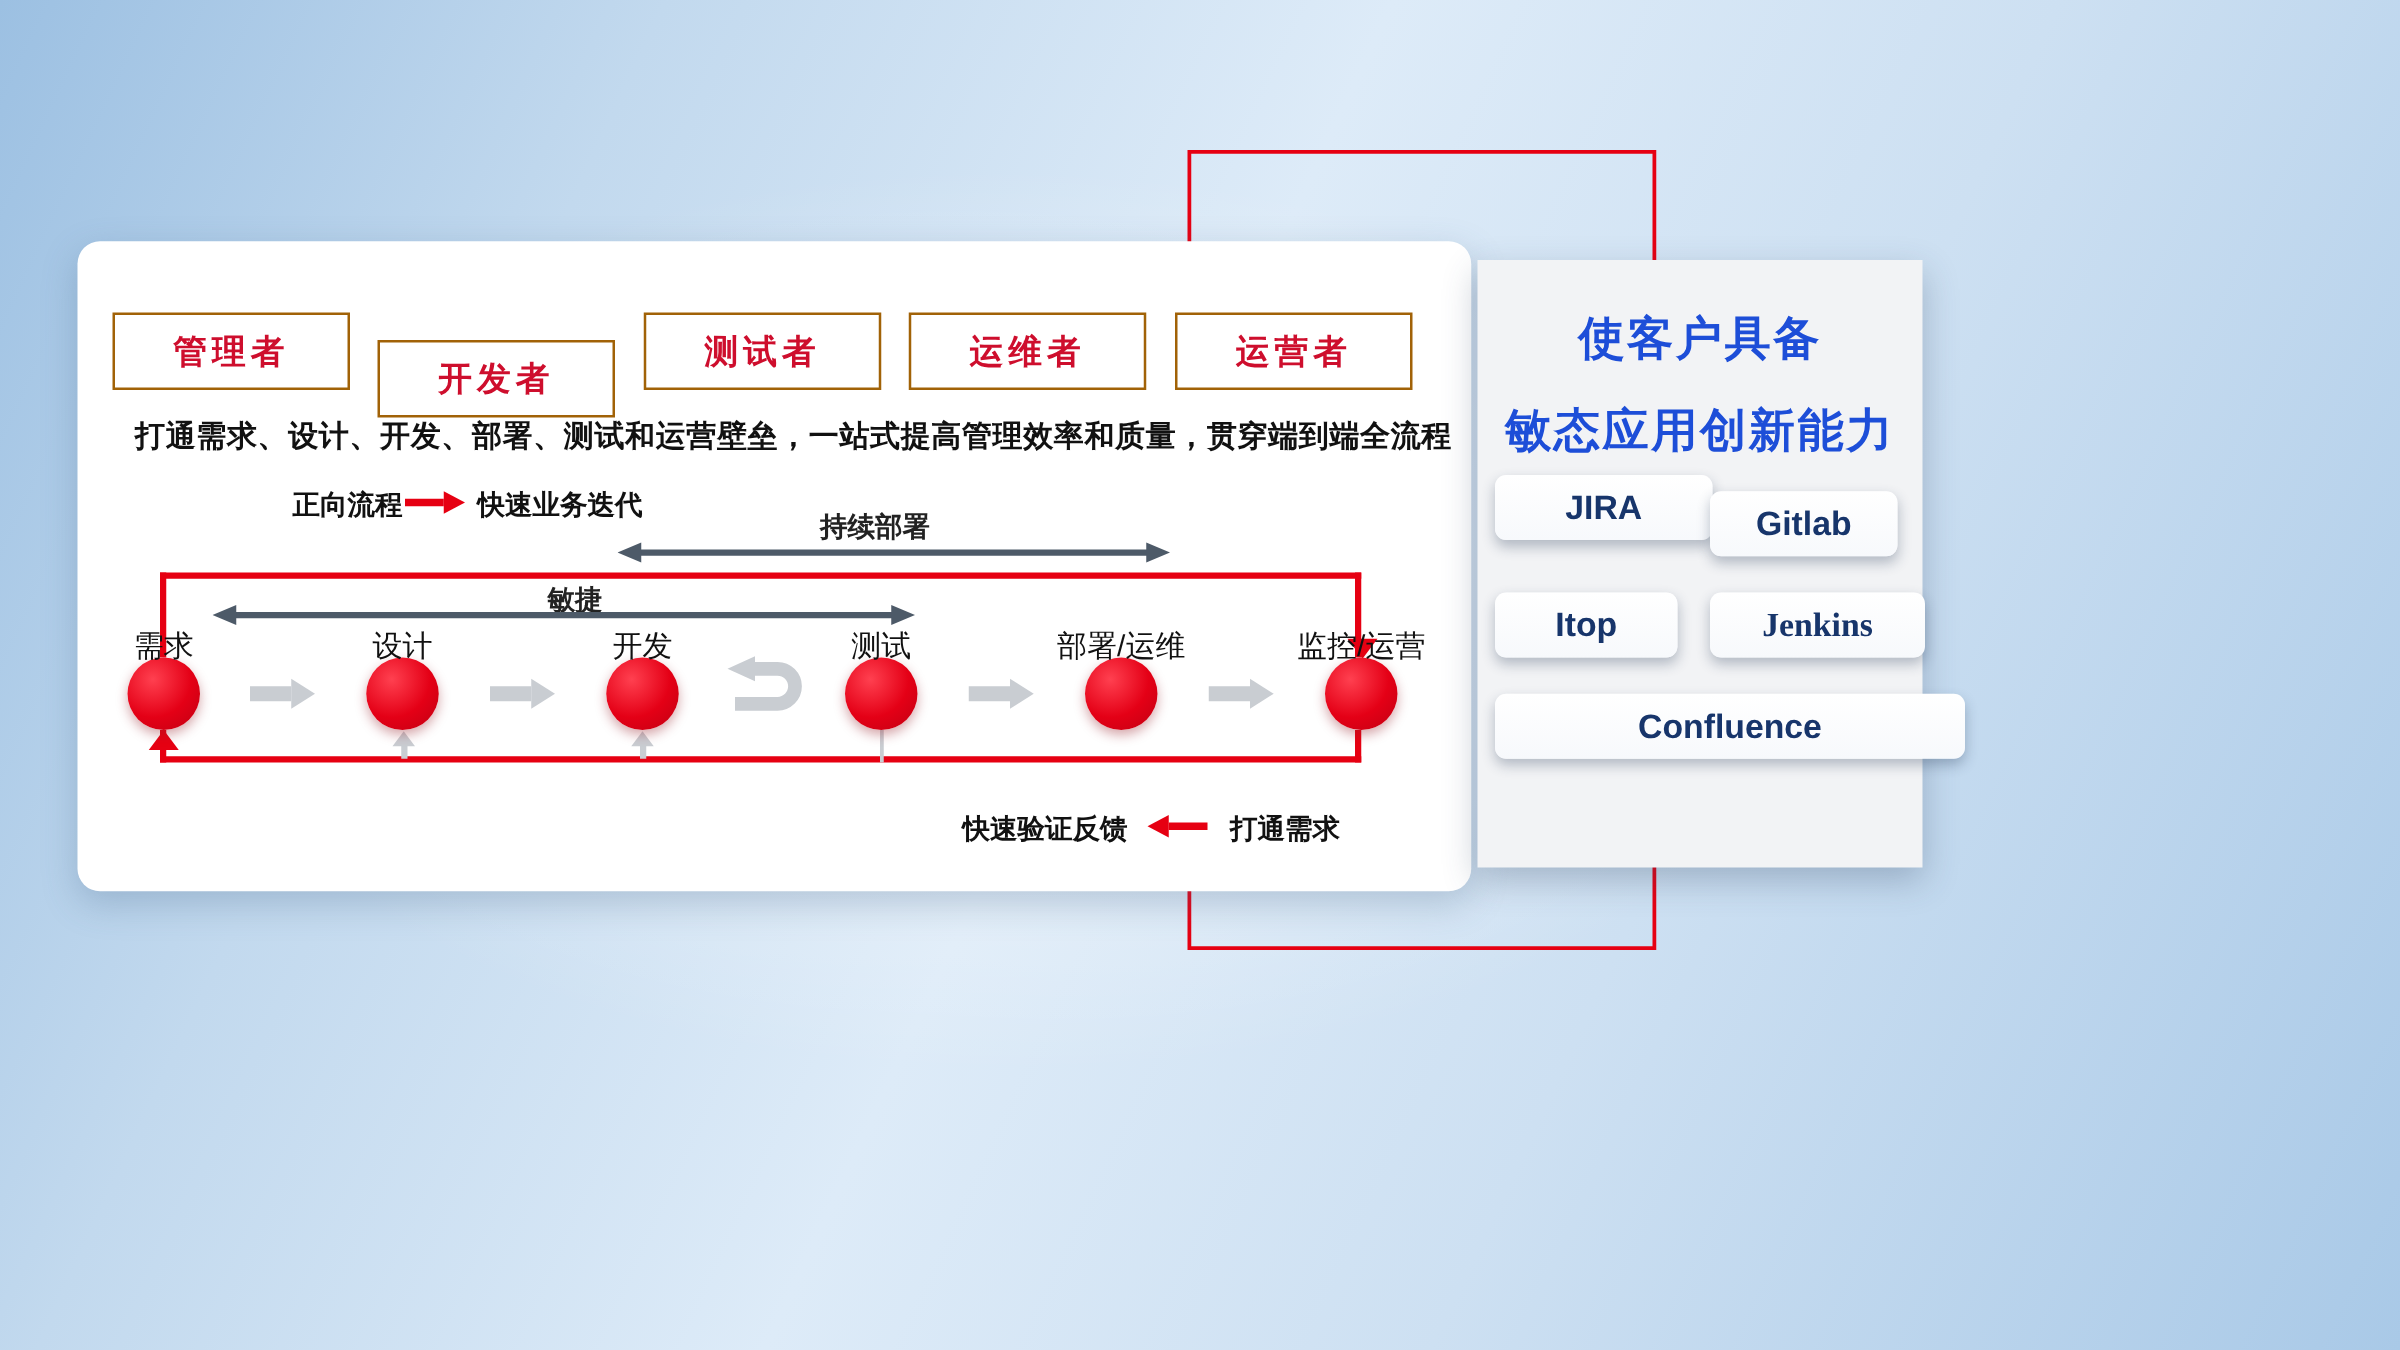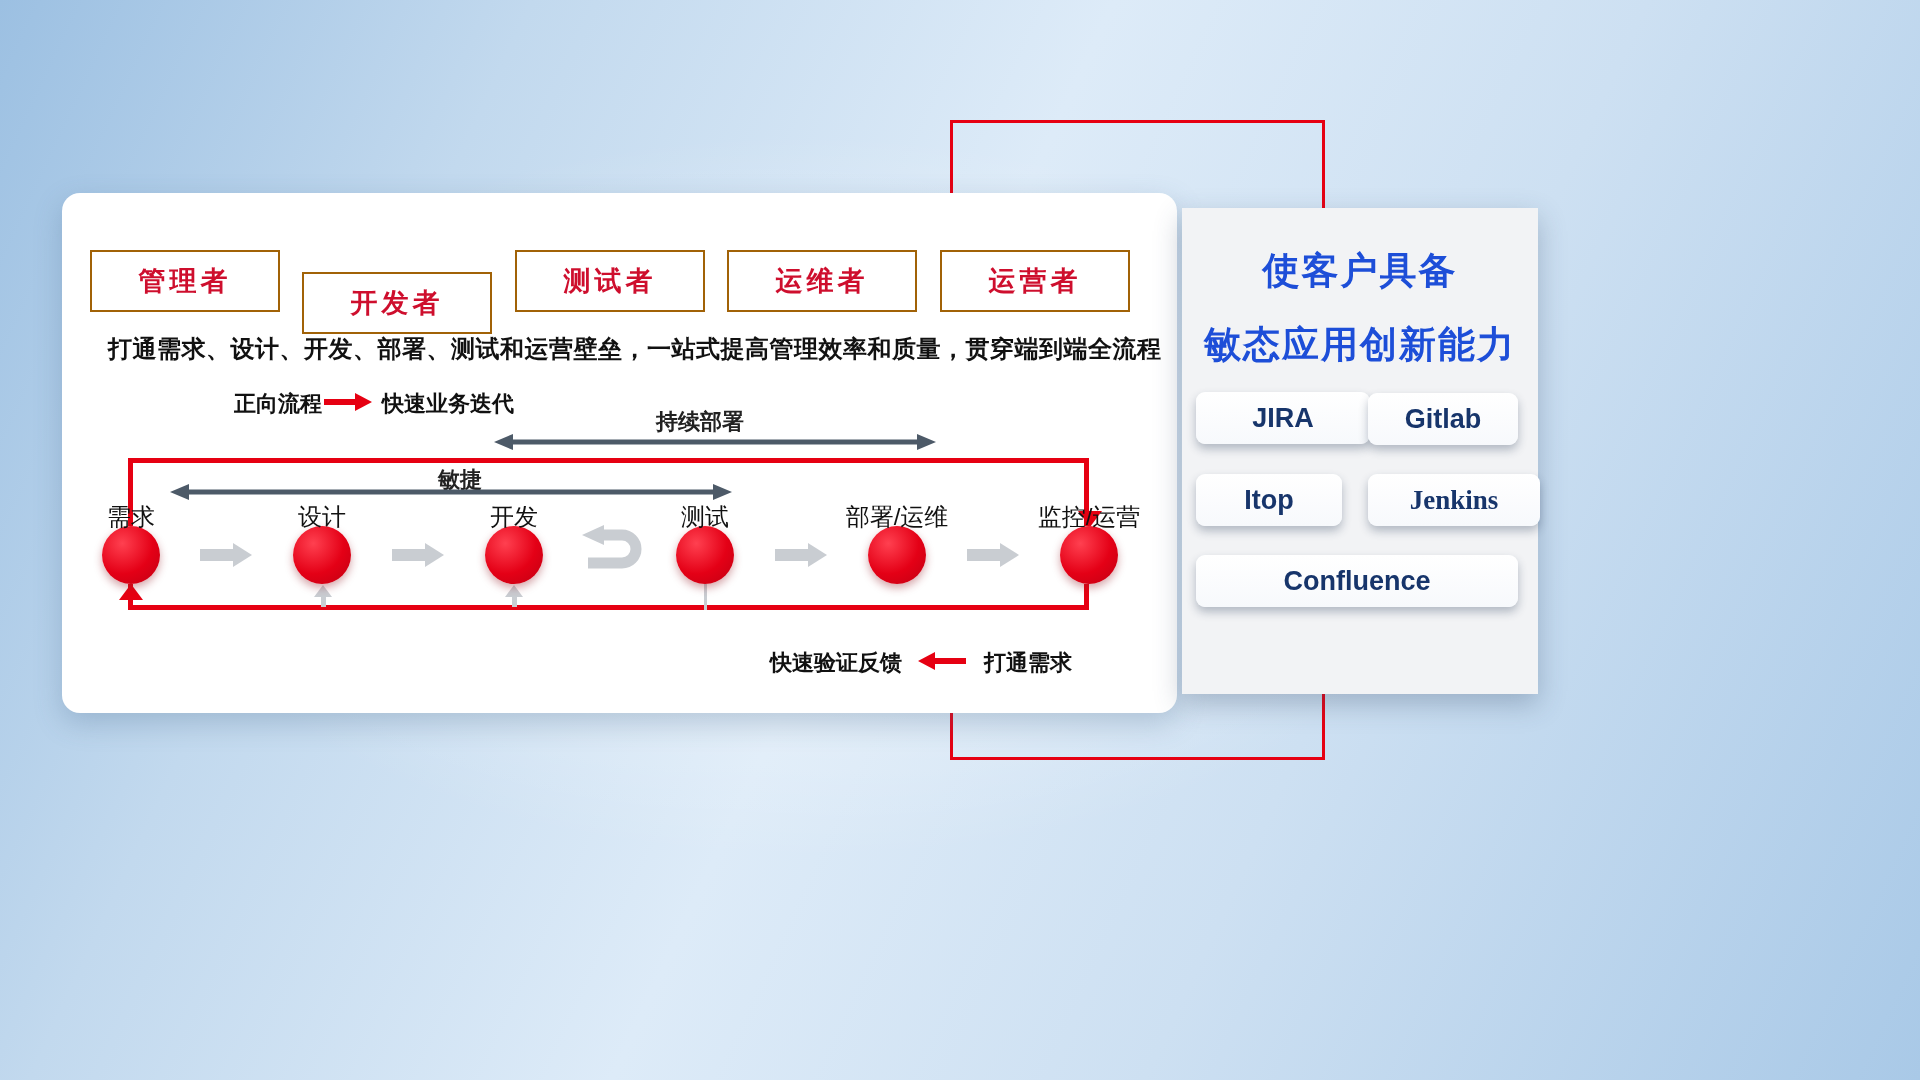--- a/index.html
+++ b/index.html
@@ -98,25 +98,25 @@
   .side-panel { position: absolute; left: 1182px; top: 208px; width: 356px; height: 486px;
     background: #f2f3f5; box-shadow: 0 10px 26px rgba(50,70,100,.3); z-index: 3; }
   .panel-title { position: absolute; left: 0; width: 100%; text-align: center; color: #1d4ed8;
     font-weight: bold; font-size: 37px; letter-spacing: 2px; white-space: nowrap; }
   .pt1 { top: 38px; } .pt2 { top: 112px; }
 
   .tool-btn { position: absolute; height: 52px; background: linear-gradient(#ffffff, #f7f9fc);
     border-radius: 9px; box-shadow: 0 5px 10px rgba(30,50,80,.3);
     display: flex; align-items: center; justify-content: center;
     color: #17356b; font-size: 27px; font-weight: bold; }
-  .tb-jira { left: 14px; top: 184px; width: 174px; }
+  .tb-jira { left: 14px; top: 172px; width: 174px; }
   .tb-gitlab { left: 186px; top: 185px; width: 150px; }
   .tb-itop { left: 14px; top: 266px; width: 146px; }
   .tb-jenkins { left: 186px; top: 266px; width: 172px; font-family: Liberation Serif, serif; }
-  .tb-confluence { left: 14px; top: 347px; width: 322px; }
+  .tb-confluence { left: 14px; top: 347px; width: 376px; }
 </style>
 </head>
 <body>
 
 <div class="stage">
 
   <div class="accent-frame"></div>
 
   <div class="white-card">
 

